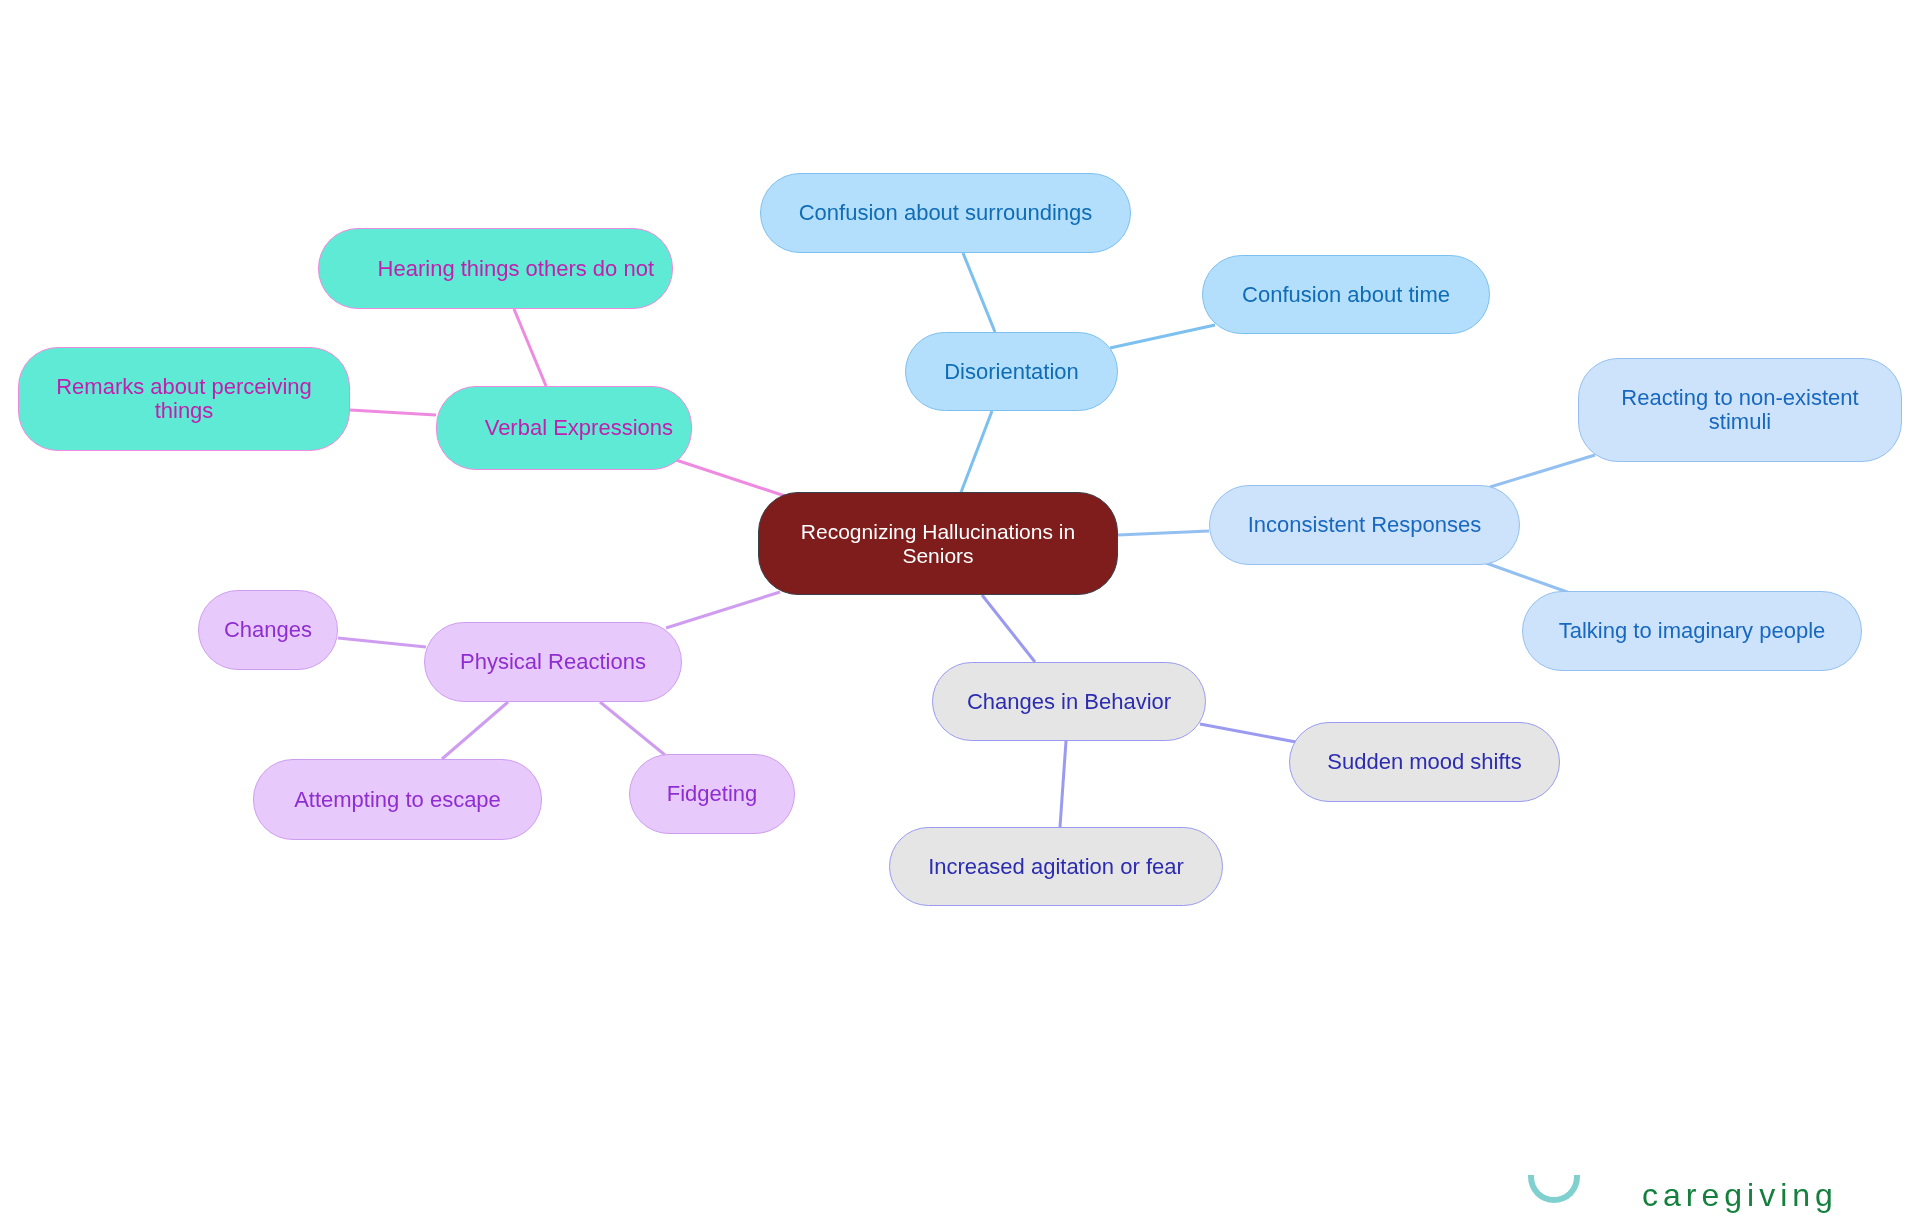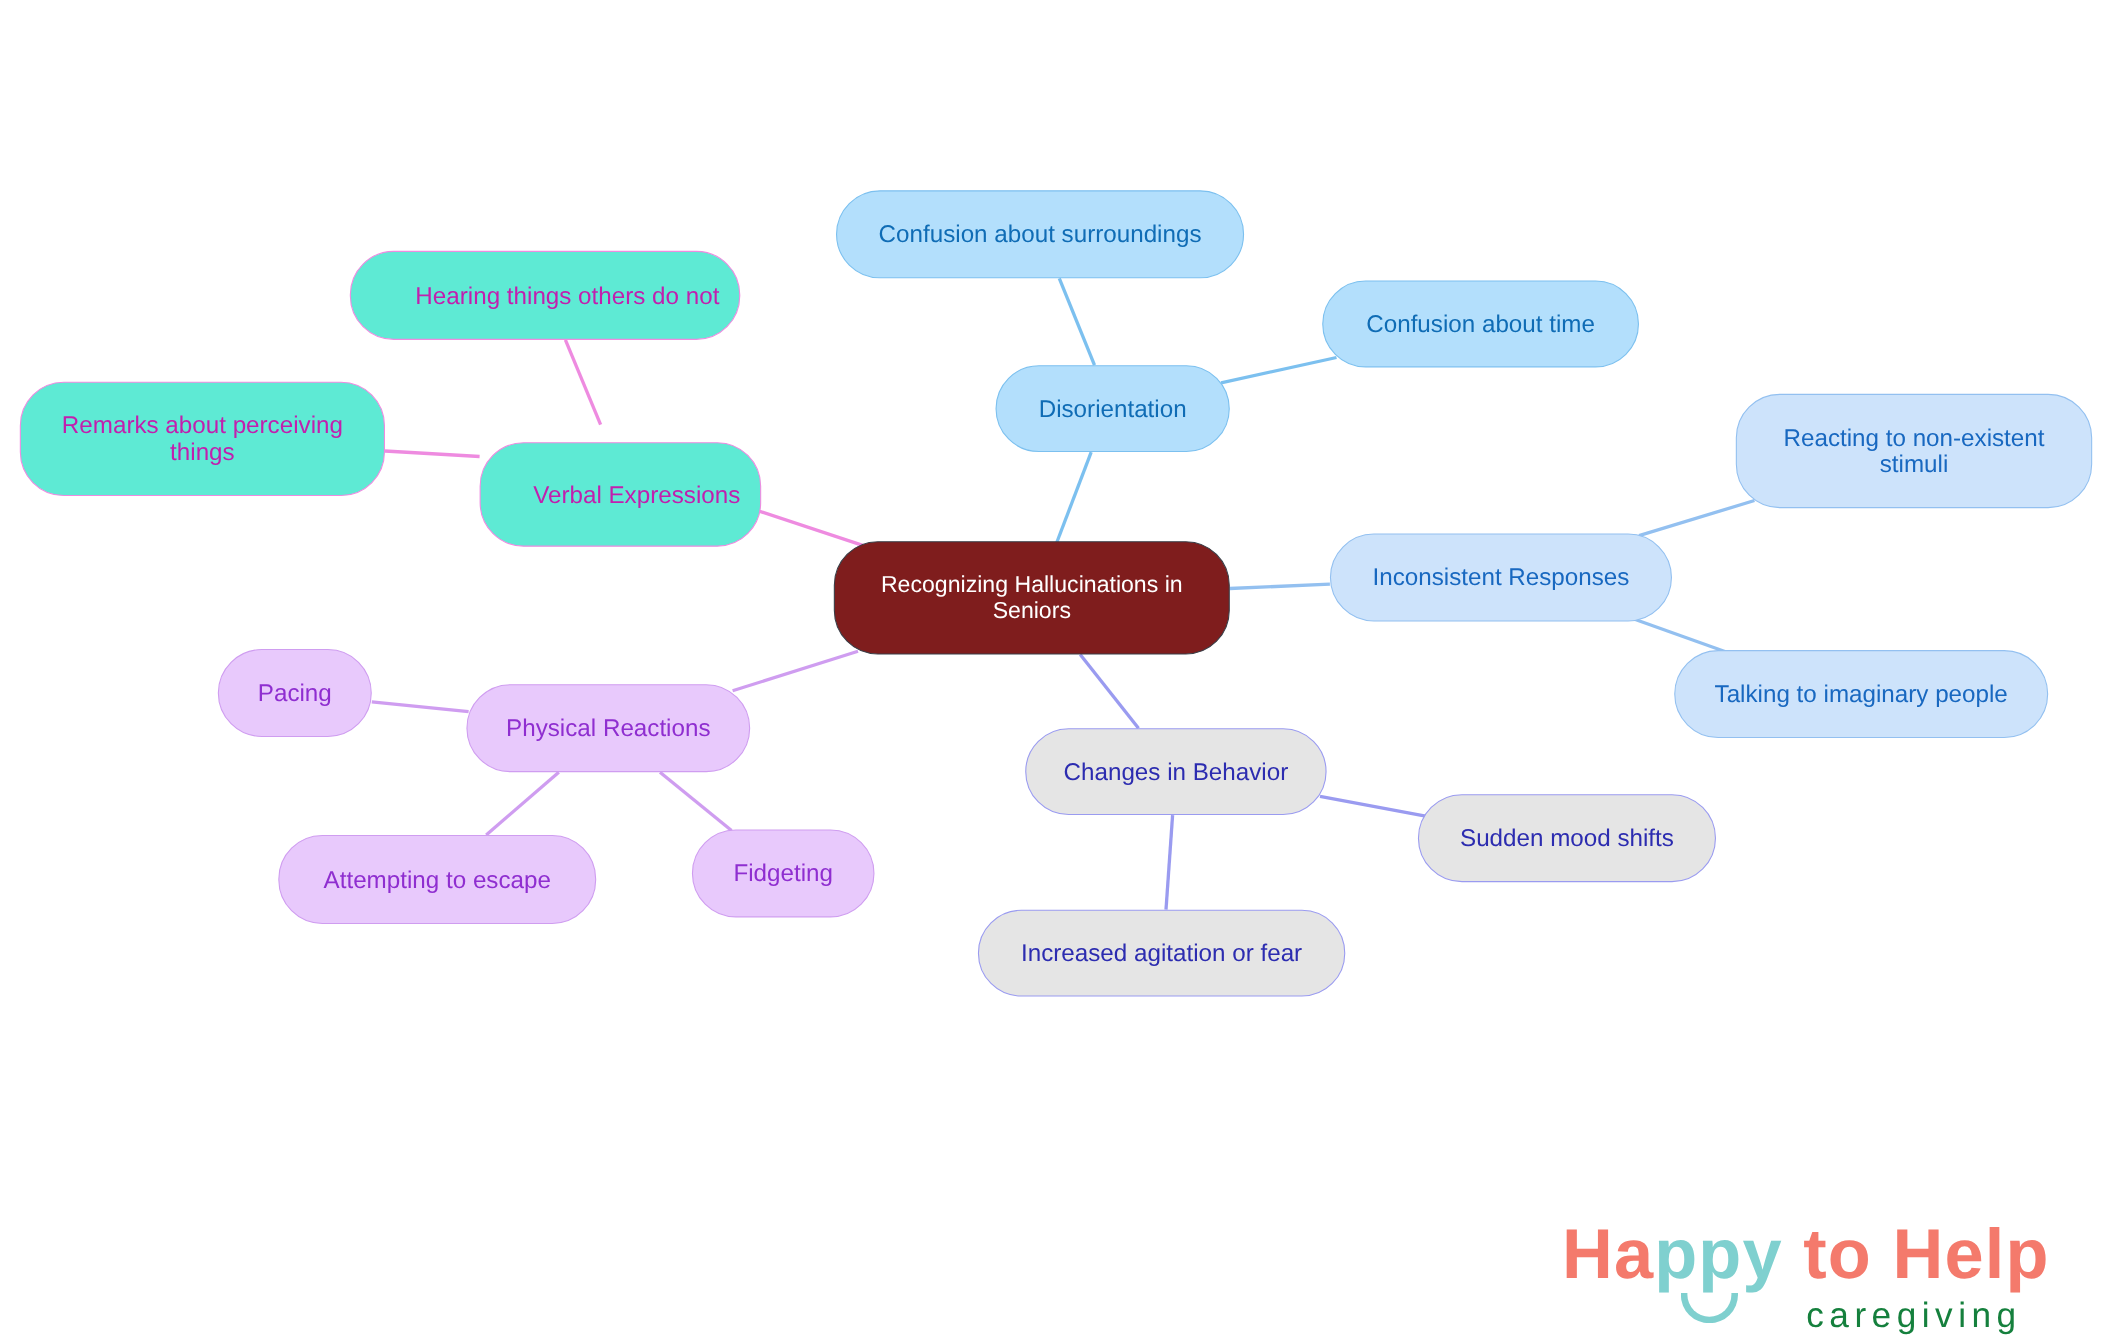--- a/index.html
+++ b/index.html
@@ -74,42 +74,39 @@
 <div class="node indigo" style="left:932px;top:662px;width:274px;height:79px;">
   <span>Changes in Behavior</span>
 </div>
 <div class="node indigo" style="left:1289px;top:722px;width:271px;height:80px;">
   <span>Sudden mood shifts</span>
 </div>
 <div class="node indigo" style="left:889px;top:827px;width:334px;height:79px;justify-content:center;">
   <span>Increased agitation or fear</span>
 </div>
 
-<div class="node pink" style="left:436px;top:402px;width:256px;height:95px;">
+<div class="node pink" style="left:436px;top:386px;width:256px;height:84px;">
   <span>Verbal Expressions</span>
 </div>
 <div class="node pink" style="left:318px;top:228px;width:355px;height:81px;">
   <span>Hearing things others do not</span>
 </div>
 <div class="node pink" style="left:18px;top:347px;width:332px;height:104px;padding:12px 30px;">
   <span>Remarks about perceiving things</span>
 </div>
 
 <div class="node purple" style="left:424px;top:622px;width:258px;height:80px;">
   <span>Physical Reactions</span>
 </div>
 <div class="node purple" style="left:198px;top:590px;width:140px;height:80px;">
-  <span>Pacing</span>
+  <span>Changes</span>
 </div>
 <div class="node purple" style="left:253px;top:759px;width:289px;height:81px;">
   <span>Attempting to escape</span>
 </div>
 <div class="node purple" style="left:629px;top:754px;width:166px;height:80px;">
   <span>Fidgeting</span>
 </div>
 
 <div class="logo">
-  <div class="logo-main">
-    <span class="c1">Ha</span><span class="c2">ppy</span><span class="c1"> to Help</span>
-  </div>
   <div class="smile"></div>
   <div class="logo-sub">caregiving</div>
 </div>
 
 </body></html>

